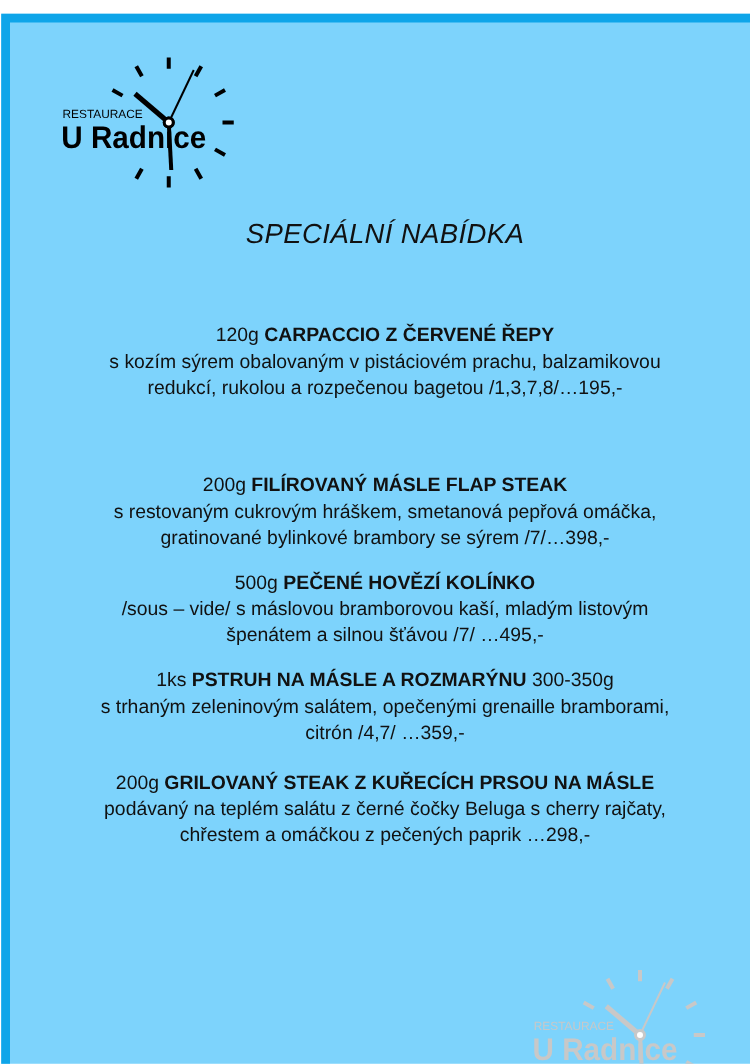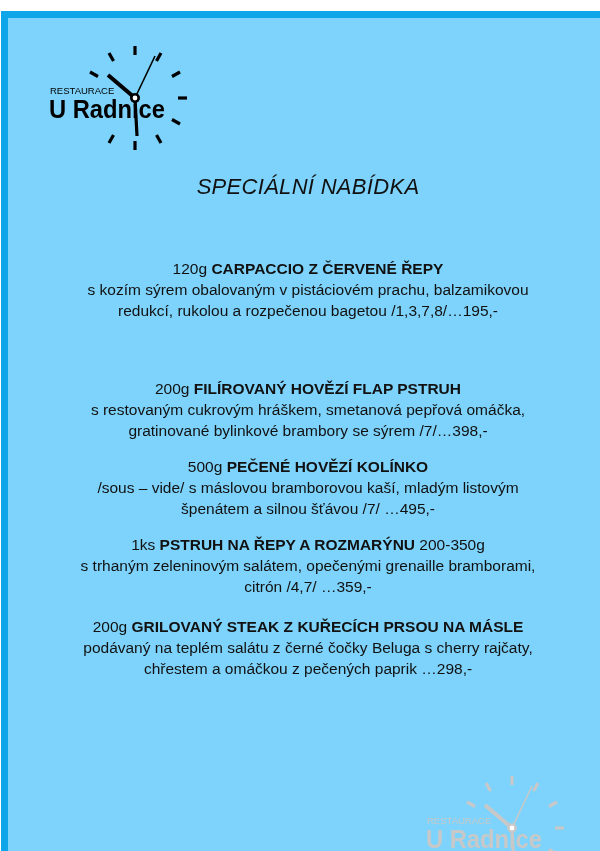--- a/index.html
+++ b/index.html
@@ -101,33 +101,33 @@
 
   <div class="title">SPECIÁLNÍ NABÍDKA</div>
 
   <div class="menu-item item-0">
     <span class="line"><span>120g </span><span class="name">CARPACCIO Z ČERVENÉ ŘEPY</span><span></span></span>
     <span class="line">s kozím sýrem obalovaným v pistáciovém prachu, balzamikovou</span>
     <span class="line">redukcí, rukolou a rozpečenou bagetou /1,3,7,8/…195,-</span>
   </div>
 
   <div class="menu-item item-1">
-    <span class="line"><span>200g </span><span class="name">FILÍROVANÝ HOVĚZÍ FLAP PSTRUH</span><span></span></span>
+    <span class="line"><span>200g </span><span class="name">FILÍROVANÝ MÁSLE FLAP STEAK</span><span></span></span>
     <span class="line">s restovaným cukrovým hráškem, smetanová pepřová omáčka,</span>
     <span class="line">gratinované bylinkové brambory se sýrem /7/…398,-</span>
   </div>
 
   <div class="menu-item item-2">
     <span class="line"><span>500g </span><span class="name">PEČENÉ HOVĚZÍ KOLÍNKO</span><span></span></span>
     <span class="line">/sous – vide/ s máslovou bramborovou kaší, mladým listovým</span>
     <span class="line">špenátem a silnou šťávou /7/ …495,-</span>
   </div>
 
   <div class="menu-item item-3">
-    <span class="line"><span>1ks </span><span class="name">PSTRUH NA ŘEPY A ROZMARÝNU</span><span> 200-350g</span></span>
+    <span class="line"><span>1ks </span><span class="name">PSTRUH NA MÁSLE A ROZMARÝNU</span><span> 300-350g</span></span>
     <span class="line">s trhaným zeleninovým salátem, opečenými grenaille bramborami,</span>
     <span class="line">citrón /4,7/ …359,-</span>
   </div>
 
   <div class="menu-item item-4">
     <span class="line"><span>200g </span><span class="name">GRILOVANÝ STEAK Z KUŘECÍCH PRSOU NA MÁSLE</span><span></span></span>
     <span class="line">podávaný na teplém salátu z černé čočky Beluga s cherry rajčaty,</span>
     <span class="line">chřestem a omáčkou z pečených paprik …298,-</span>
   </div>
 

